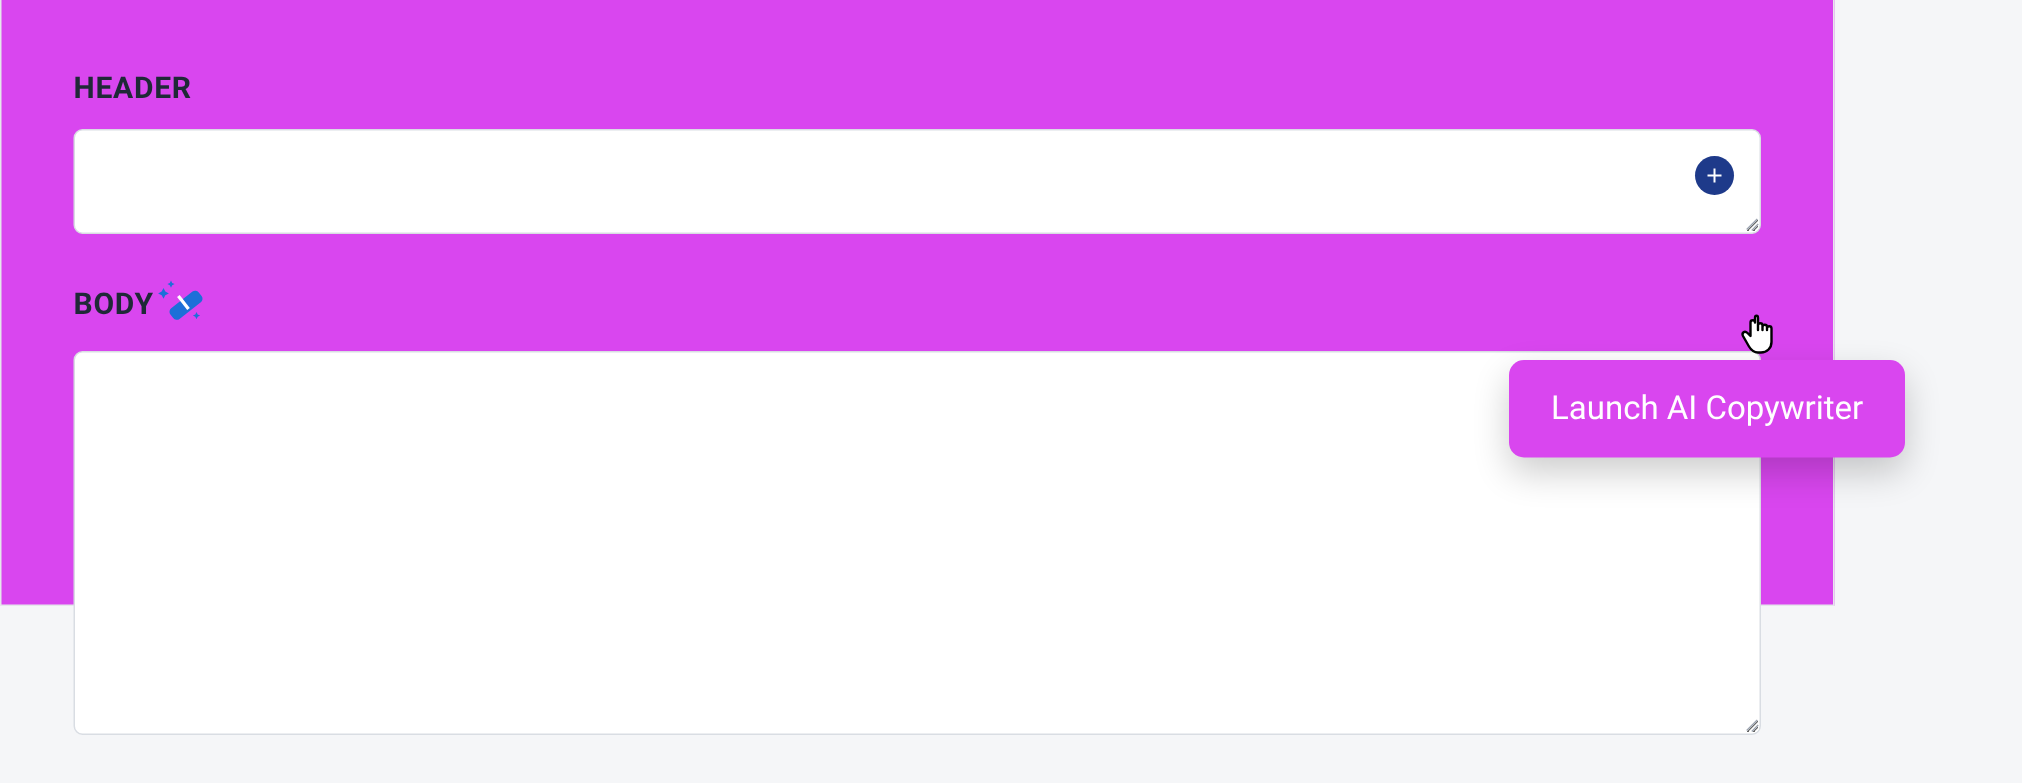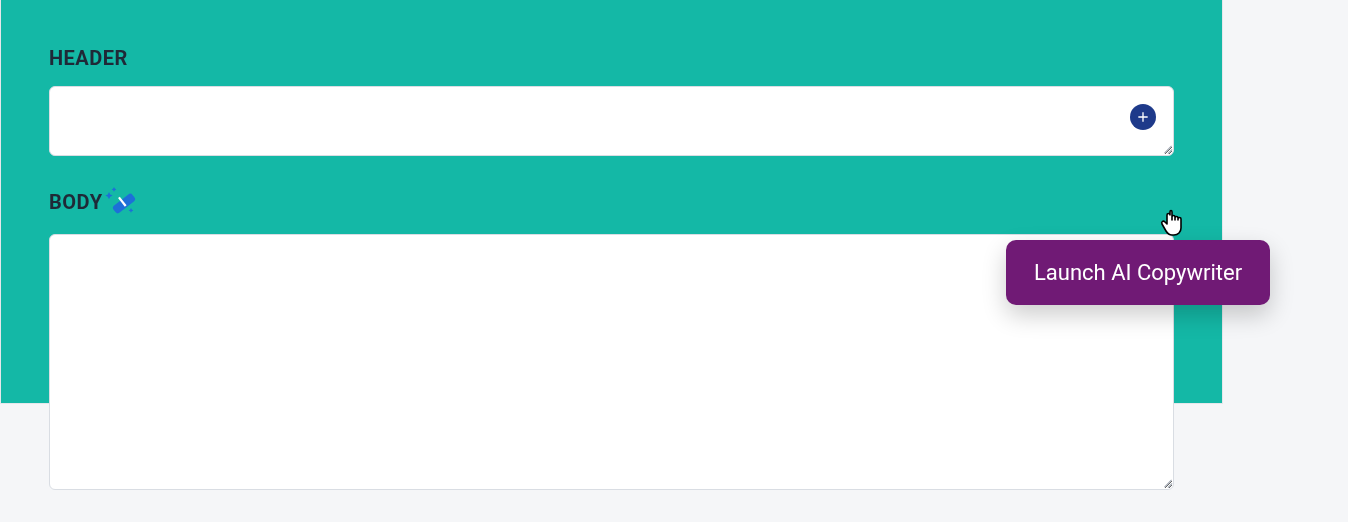--- a/index.html
+++ b/index.html
@@ -9,21 +9,21 @@
     }
     body {
       font-family: -apple-system, BlinkMacSystemFont, "Segoe UI", Roboto, "Helvetica Neue", Arial, sans-serif;
       background: #f5f6f8;
       width: 1348px;
       height: 522px;
       overflow: hidden;
       position: relative;
     }
     .panel {
-      background: #14b8a6;
+      background: #d946ef;
       border: 1px solid #e5e7eb;
       border-top: none;
       width: 1223px;
       height: 404px;
       position: absolute;
       left: 0;
       top: 0;
       padding: 46px 48px 0 48px;
     }
     .field-label {
@@ -109,21 +109,21 @@
       top: 206px;
       width: 32px;
       height: 32px;
       z-index: 20;
       pointer-events: none;
     }
     .tooltip {
       position: absolute;
       left: 1006px;
       top: 240px;
-      background: #701a75;
+      background: #d946ef;
       color: #ffffff;
       font-size: 22px;
       font-weight: 400;
       padding: 20px 28px;
       border-radius: 10px;
       box-shadow: 0 10px 24px rgba(0, 0, 0, 0.2);
       white-space: nowrap;
       z-index: 15;
     }
     .resize-mark {

